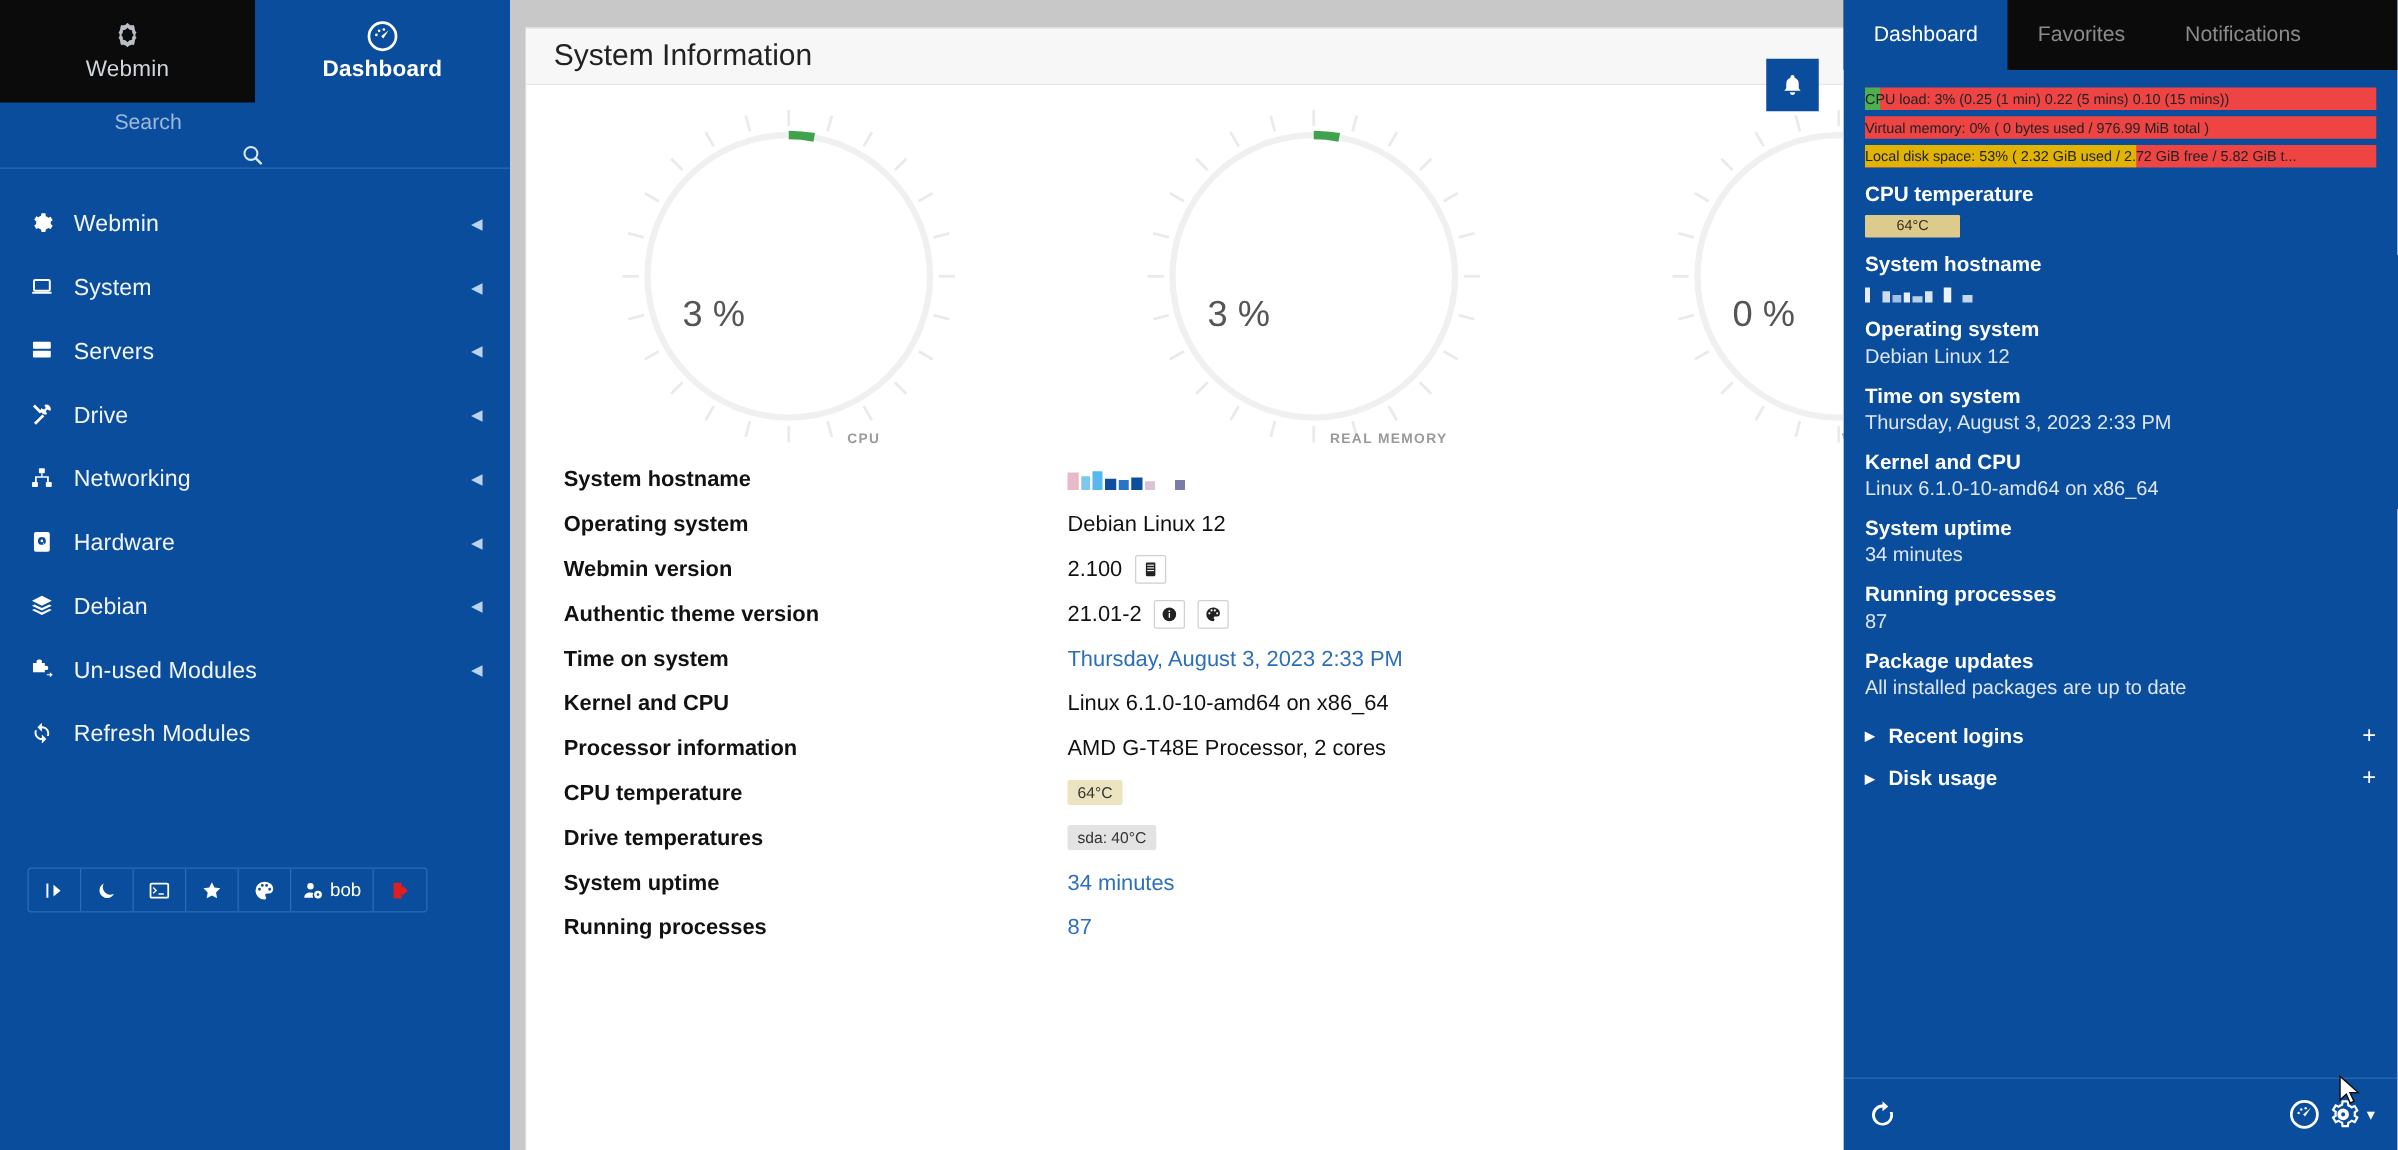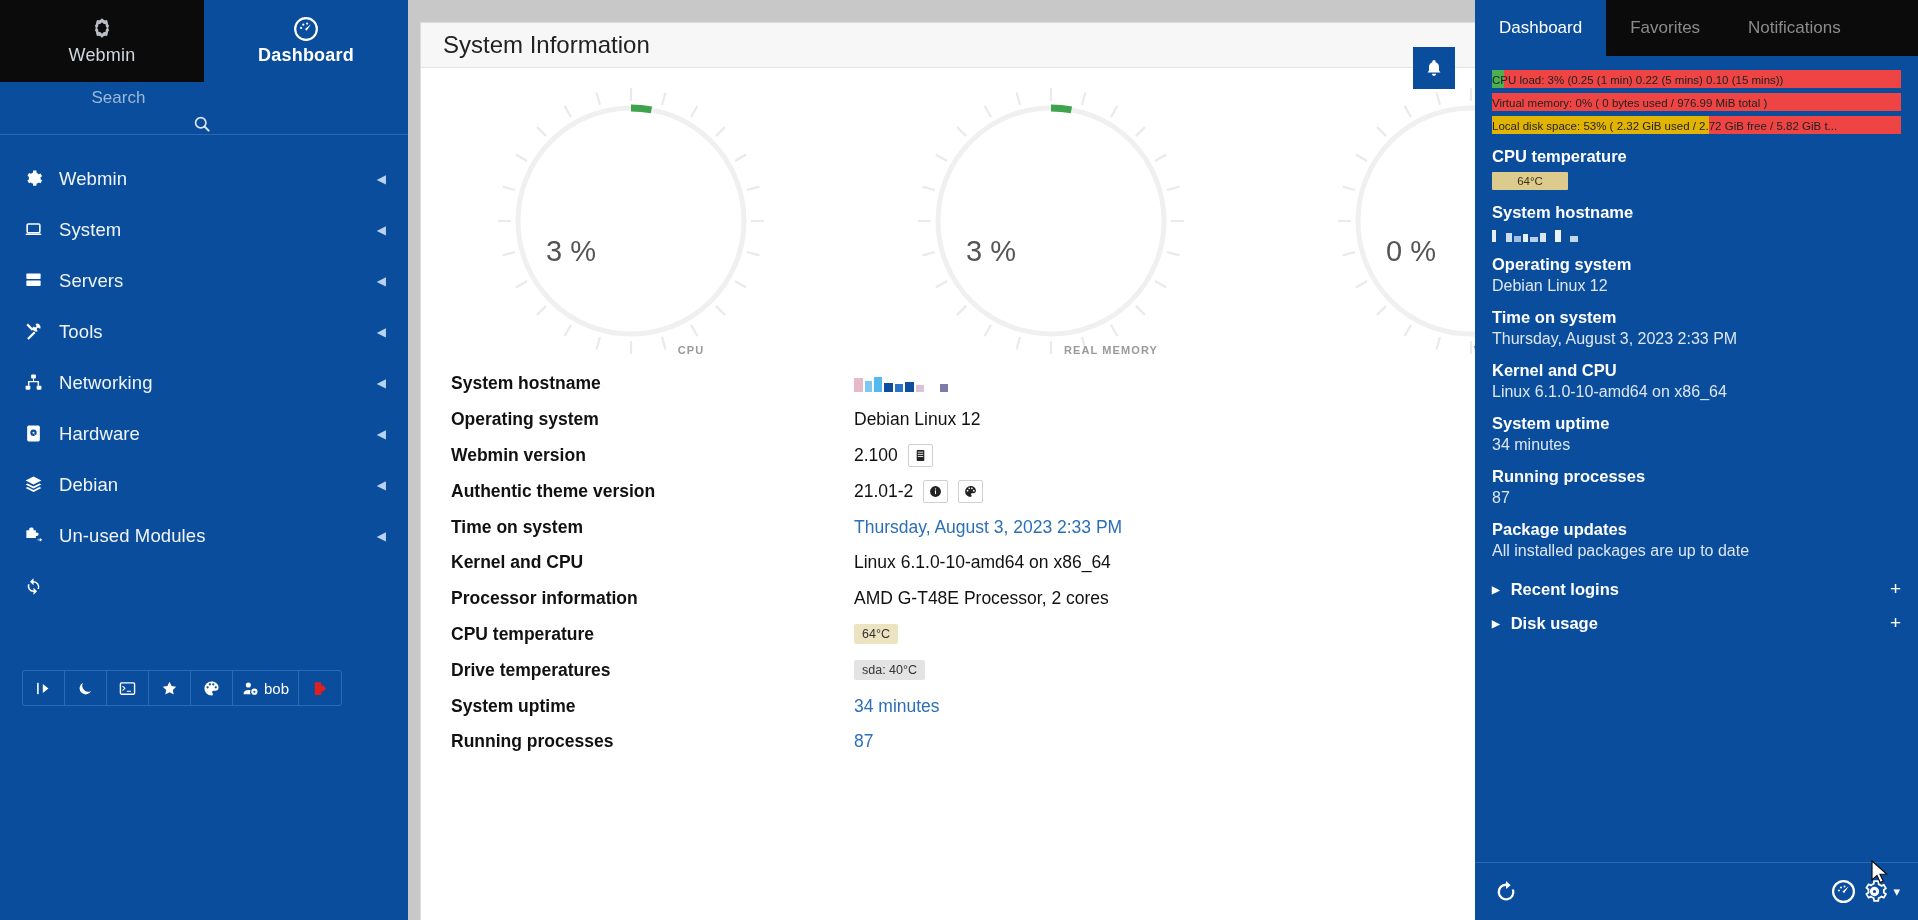--- a/index.html
+++ b/index.html
@@ -59,21 +59,21 @@
     padding: 0 22px 0 20px;
     cursor: pointer;
     color: #f1f5fa;
   }
   .mi-ico { width: 26px; flex: 0 0 26px; display:flex; align-items:center; justify-content:center; }
   .mi-ico svg { width: 19px; height: 19px; display:block; fill:#fff; }
   .mi-label { font-size: 18.5px; margin-left: 13px; flex: 1; letter-spacing: .1px; }
   .mi-caret { font-size: 12px; color: #b9d2ee; }
 
   .side-toolbar {
-    position: absolute; left: 22px; top: 670px;
+    position: absolute; left: 22px; top: 694px;
     display: flex;
     border: 1px solid #2a6cb5;
     border-radius: 3px;
     overflow: hidden;
   }
   .stb {
     height: 34px; min-width: 42px;
     display: flex; align-items: center; justify-content: center;
     border-right: 1px solid #2a6cb5;
     cursor: pointer; padding: 0 9px; gap: 5px;
@@ -279,21 +279,21 @@
       <span class="mi-label">Servers</span>
       <span class="mi-caret">◀</span>
     </div>
 
     <div class="menu-item">
       <span class="mi-ico">
           <svg viewBox="0 0 24 24">
             <path d="M3 4l2-2 7 7-2 2zM14.5 2.5a4.5 4.5 0 016 6l-3-1.4-1.6 1.6 1.4 3a4.5 4.5 0 01-6-6l3 1.4 1.6-1.6zM4 20.5 12.5 12l2 2L6 22.5z"></path>
           </svg>
         </span>
-      <span class="mi-label">Tools</span>
+      <span class="mi-label">Drive</span>
       <span class="mi-caret">◀</span>
     </div>
 
     <div class="menu-item">
       <span class="mi-ico">
           <svg viewBox="0 0 24 24">
             <rect x="9" y="2" width="6" height="5" rx="1"></rect>
             <rect x="2" y="16" width="6" height="5" rx="1"></rect>
             <rect x="16" y="16" width="6" height="5" rx="1"></rect>
             <path d="M11.3 7v3H5v6h1.8v-4.4h10.4V16H19v-6h-6.3V7z"></path>
@@ -337,20 +337,21 @@
       <span class="mi-caret">◀</span>
     </div>
 
     <div class="menu-item">
       <span class="mi-ico">
           <svg viewBox="0 0 24 24">
             <path d="M12 5V1.5L7.5 6 12 10.5V7a5.5 5.5 0 014.9 8H19a7.5 7.5 0 00-7-10z"></path>
             <path d="M12 19v3.5L16.5 18 12 13.5V17a5.5 5.5 0 01-4.9-8H5a7.5 7.5 0 007 10z"></path>
           </svg>
         </span>
+      <span class="mi-label">Refresh Modules</span>
     </div>
   </div>
 
   <div class="side-toolbar">
     <div class="stb">
       <span>
           <svg viewBox="0 0 24 24">
             <rect x="3" y="4" width="2.2" height="16"></rect>
             <path d="M19 12 11 5.5v13z"></path>
             <rect x="16.5" y="4" width="2.2" height="16" opacity=".0"></rect>

